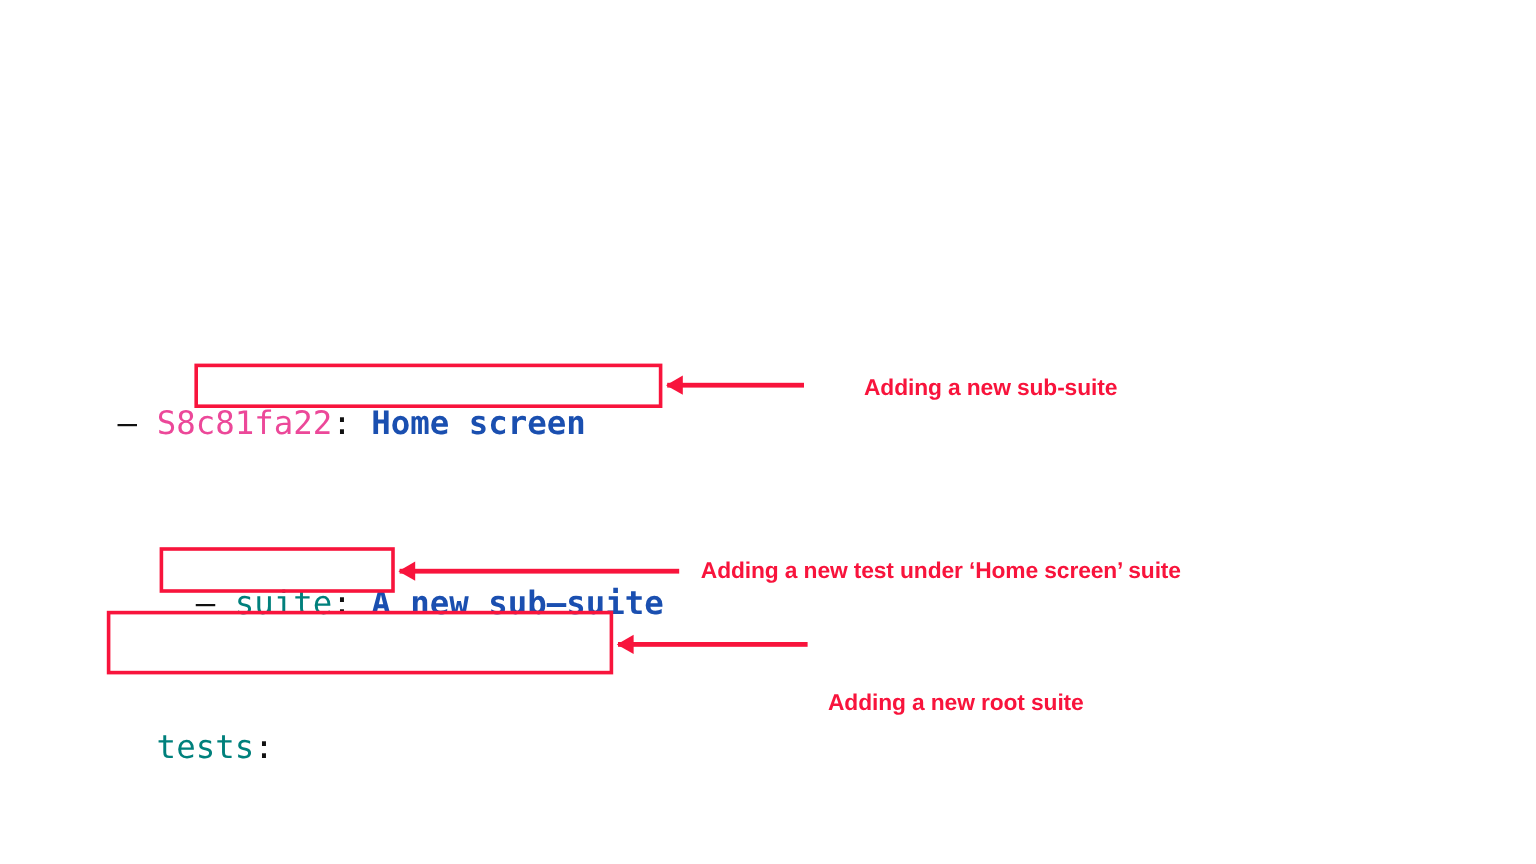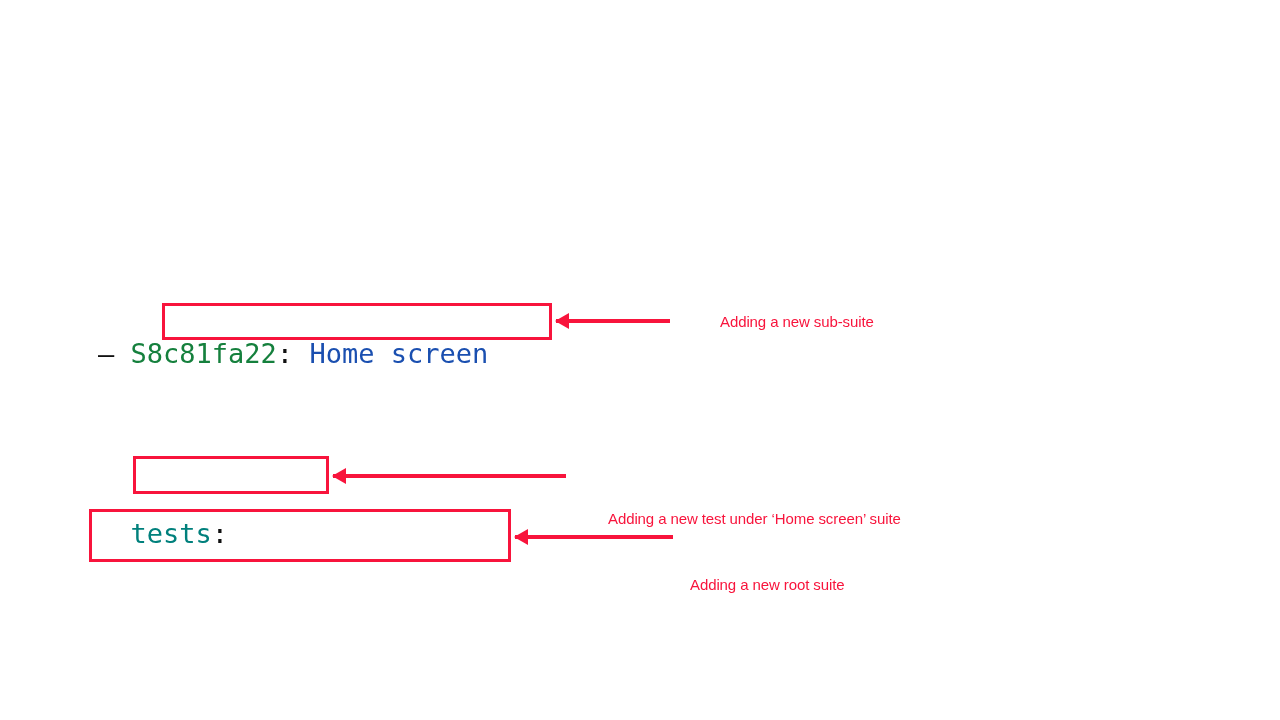--- a/index.html
+++ b/index.html
@@ -30,24 +30,24 @@
     font-size: 27px;
     line-height: 30px;
     letter-spacing: 0px;
     white-space: pre;
   }
   .line {
     height: 30px;
     white-space: pre;
   }
   .dash   { color: #111111; }
-  .id     { color: #15803d; }
+  .id     { color: #ec4899; }
   .key    { color: #00807c; }
   .colon  { color: #111111; }
-  .desc   { color: #1a4fb0; }
+  .desc   { color: #1a4fb0; font-weight: bold; }
 
   
   .hlbox {
     position: absolute;
     border: 3px solid #f8143c;
     background: transparent;
     box-sizing: border-box;
     pointer-events: none;
   }
   #box-subsuite {
@@ -101,39 +101,40 @@
     left: 515px;
     top: 535px;
     width: 158px;
   }
 
   
   .annot {
     position: absolute;
     color: #f8143c;
     font-family: "Liberation Sans", "DejaVu Sans", sans-serif;
-    font-weight: normal;
-    font-size: 15px;
+    font-weight: bold;
+    font-size: 19px;
     white-space: nowrap;
     letter-spacing: -0.1px;
   }
   #annot-subsuite  { left: 720px; top: 313px; }
-  #annot-newtest   { left: 608px; top: 466px; margin-top: 44px; }
+  #annot-newtest   { left: 584px; top: 466px; }
   #annot-rootsuite { left: 690px; top: 528px; margin-top: 48px; }
 </style>
 </head>
 <body>
 
 <div id="stage">
 
   <div class="tree">
 
     <div class="line"><span class="dash">–</span> <span class="id">S8c81fa22</span><span class="colon">:</span> <span class="desc">Home screen</span></div>
 
 
+    <div class="line">    <span class="dash">–</span> <span class="key">suite</span><span class="colon">:</span> <span class="desc">A new sub–suite</span></div>
 
     <div class="line">  <span class="key">tests</span><span class="colon">:</span></div>
 
     
 
     
 
     
 
     

